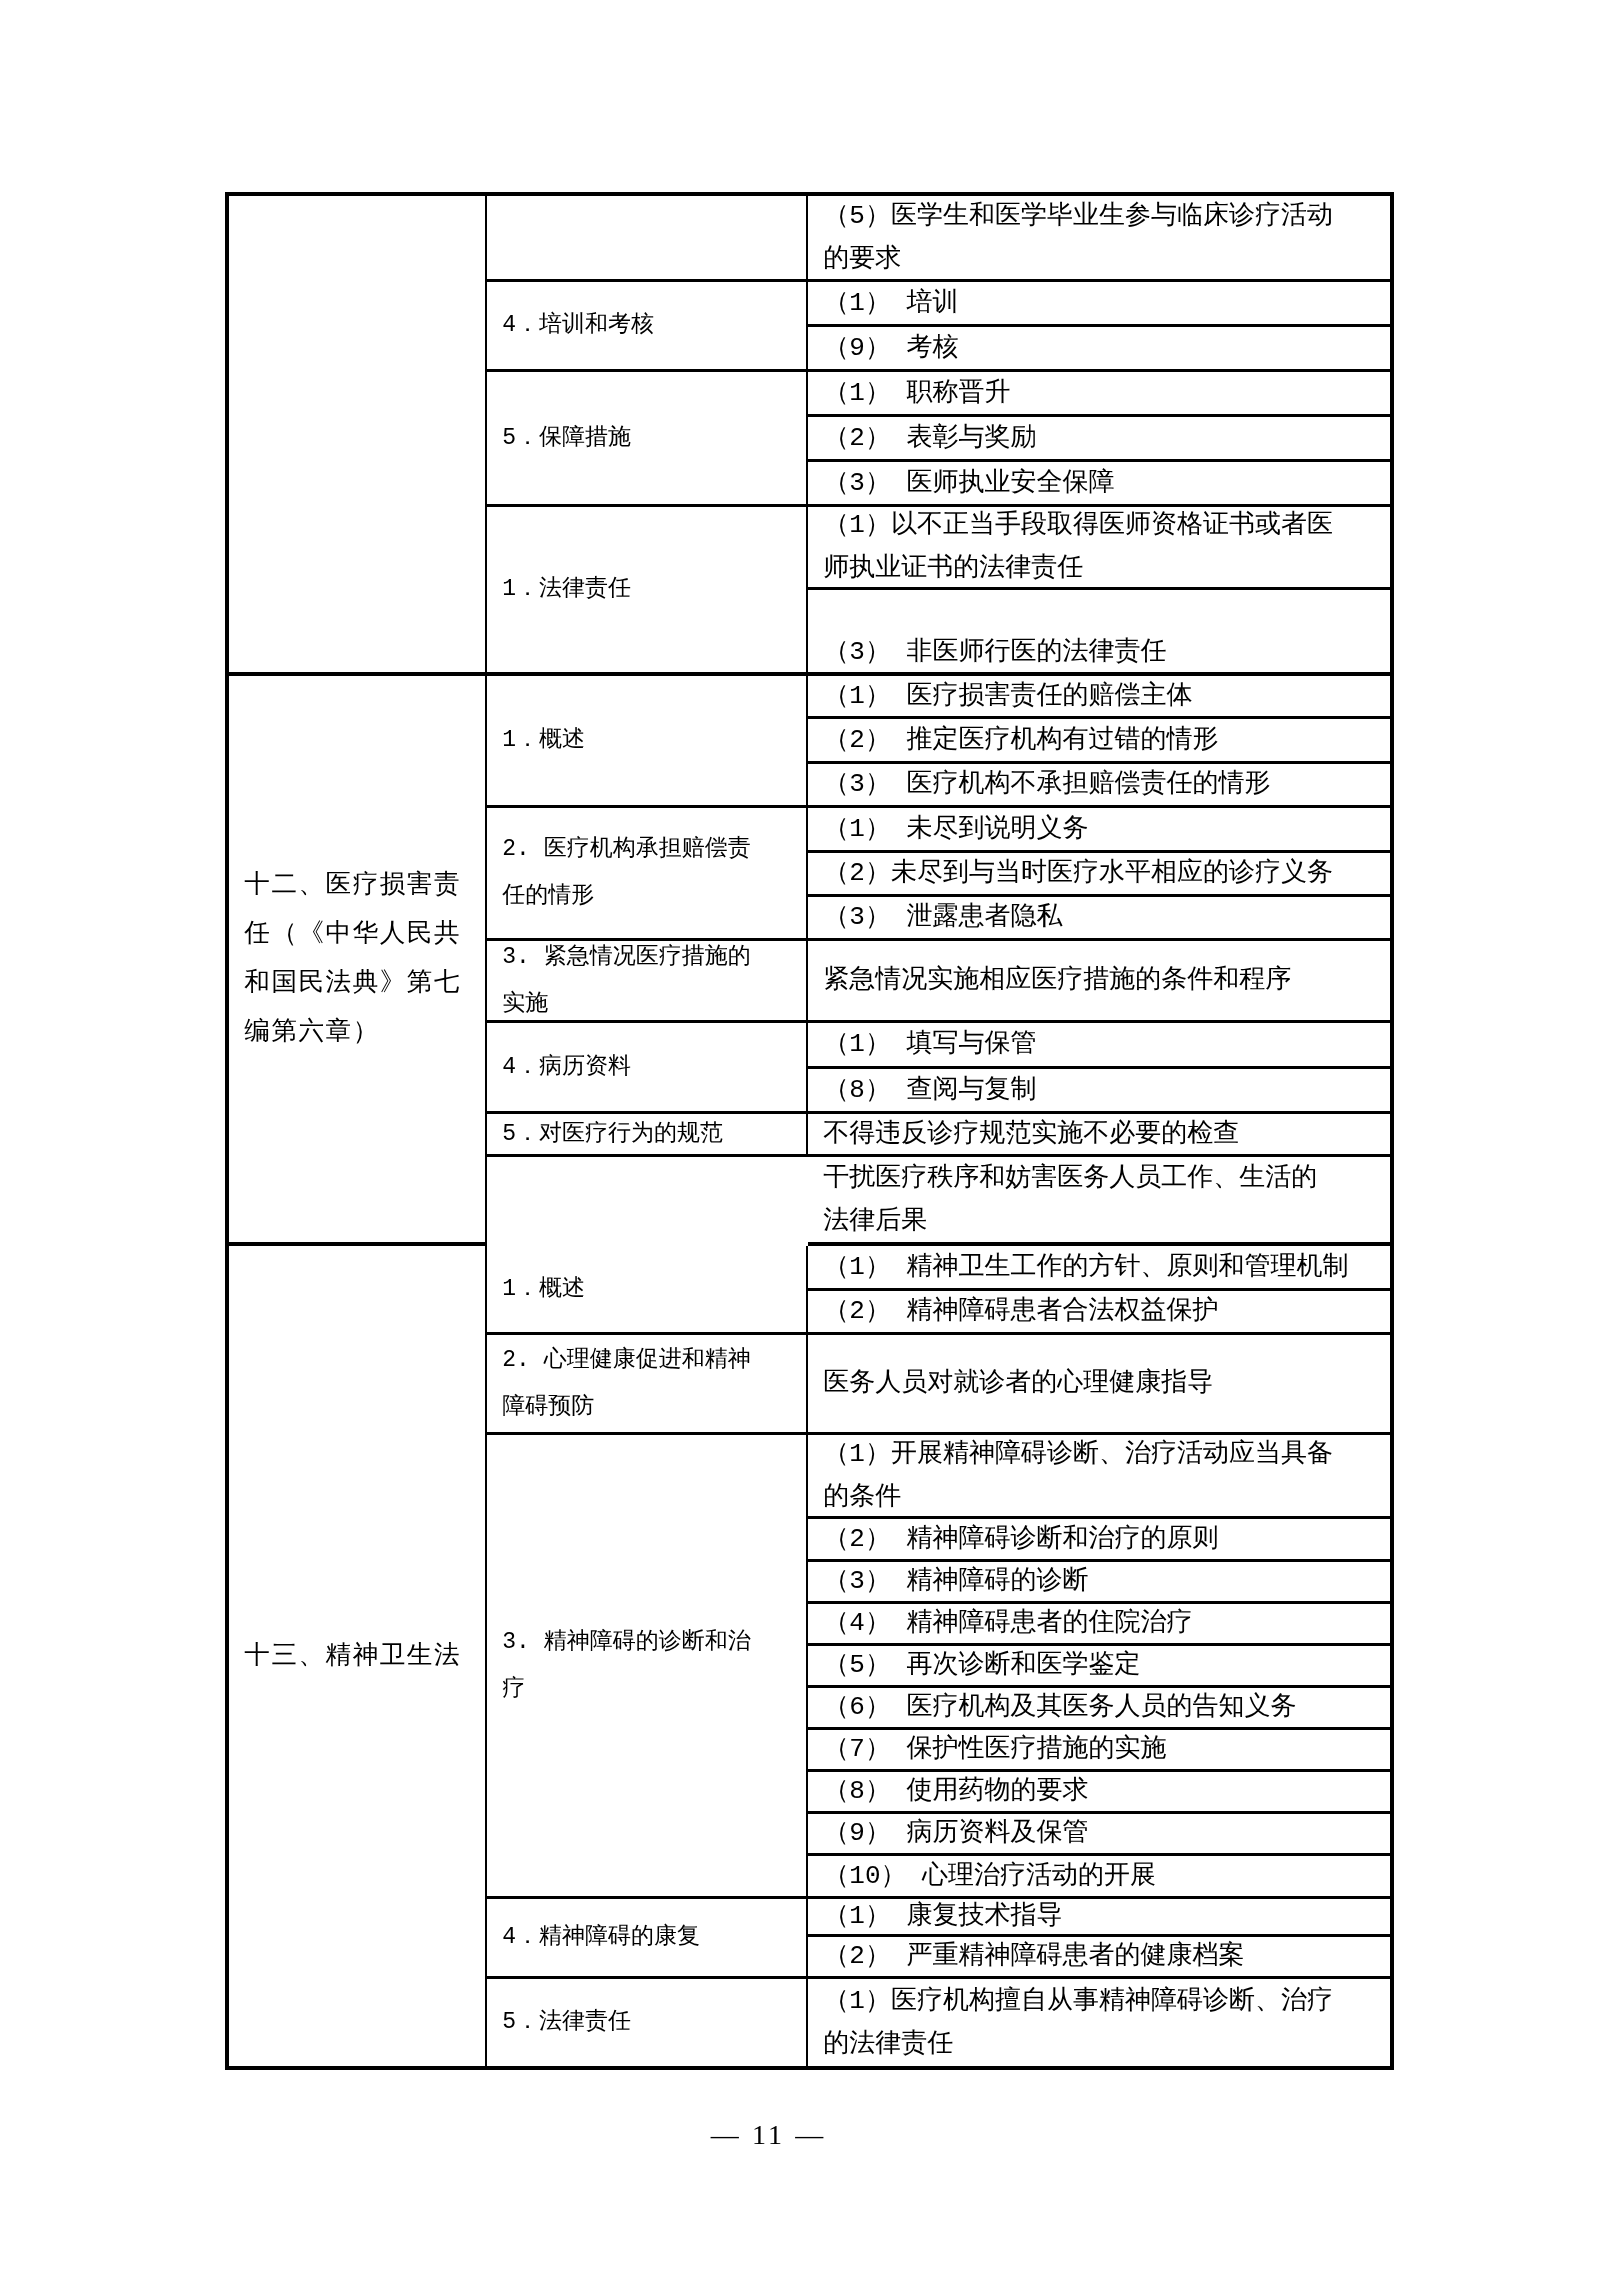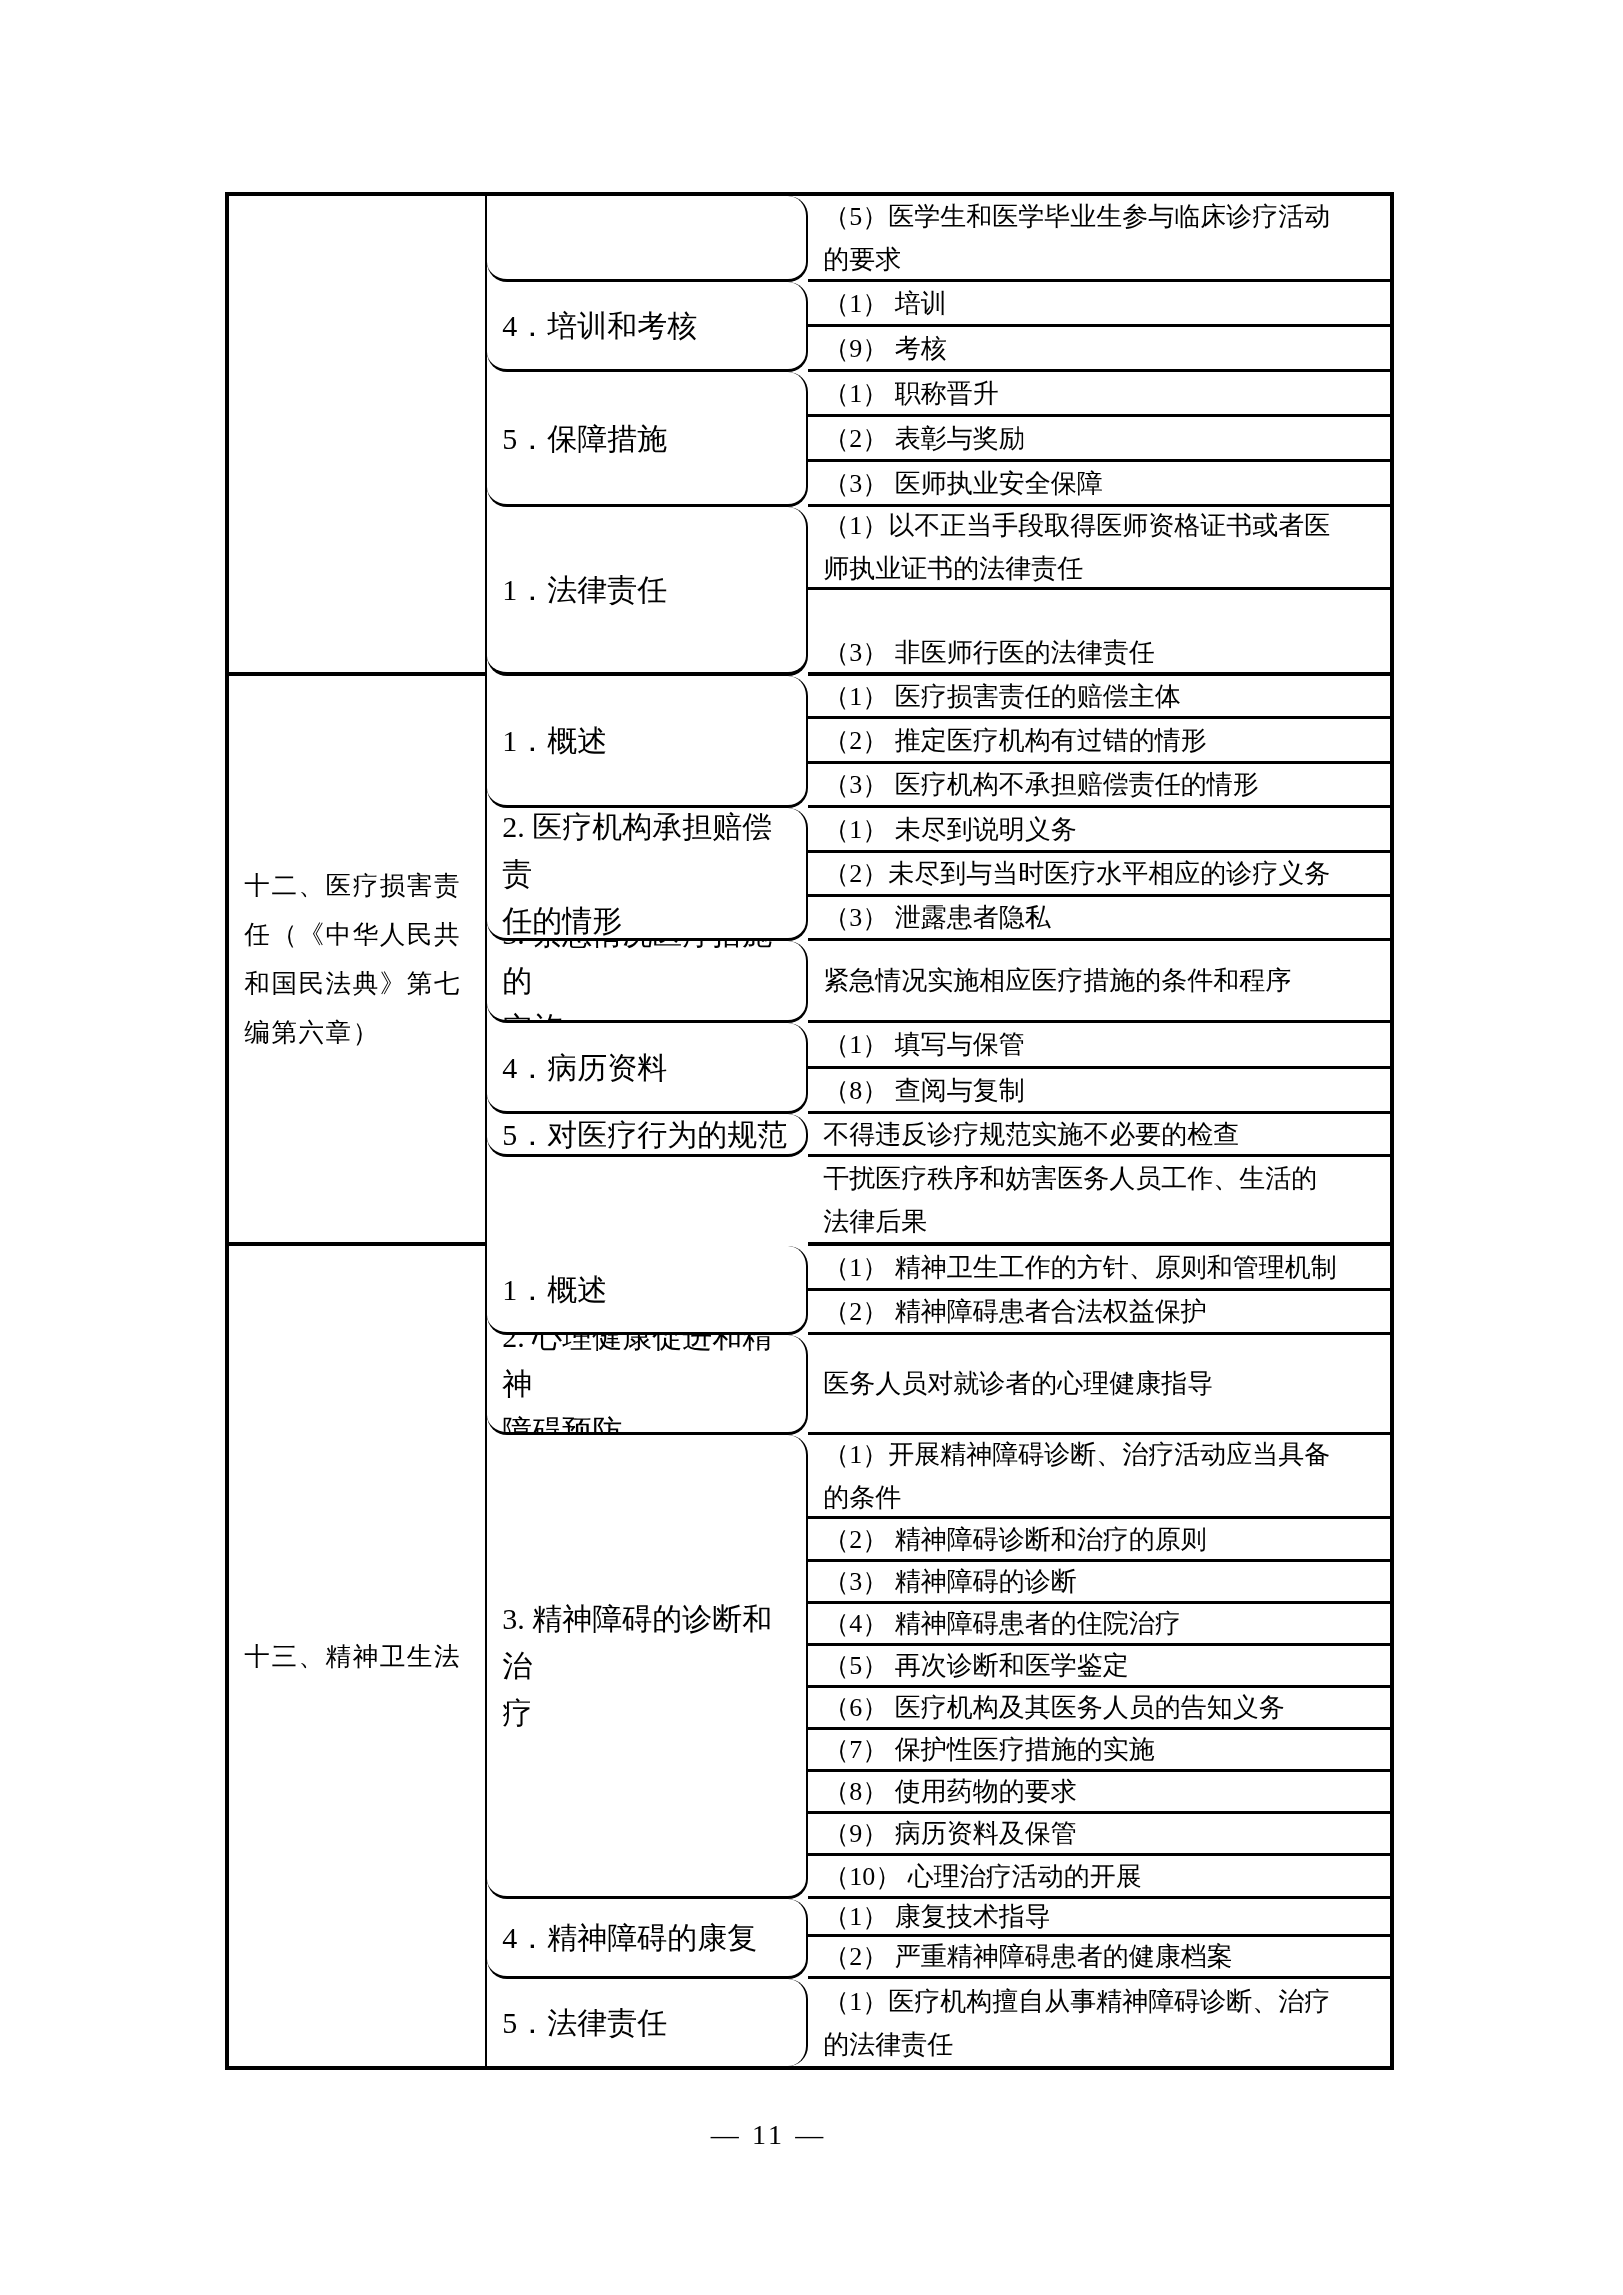--- a/index.html
+++ b/index.html
@@ -25,35 +25,35 @@
     background: #ffffff;
   }
   .cell {
     box-sizing: border-box;
     border-right: 2px solid #000;
     border-bottom: 3.1px solid #000;
     display: flex;
     align-items: center;
     white-space: pre-line;
     overflow: hidden;
+    font-family: Liberation Mono, monospace;
   }
   .last-c { border-right: none; }
   .last-r { border-bottom: none; }
   .thick-b { border-bottom-width: 4.6px; }
   .c1 {
     font-size: 25.6px;
     line-height: 49px;
     letter-spacing: 1.5px;
     padding: 0 9.2px 0 15.3px;
   }
   .c2 {
-    font-size: 30px;
+    font-size: 23px;
     line-height: 47px;
     padding: 0 8.2px 0 15.3px;
-    border-radius: 20px;
   }
   .c3 {
     font-size: 26px;
     line-height: 43px;
     padding: 0 10.2px 0 15.3px;
   }
   .footer {
     position: absolute;
     top: 2119px;
     left: 0;

